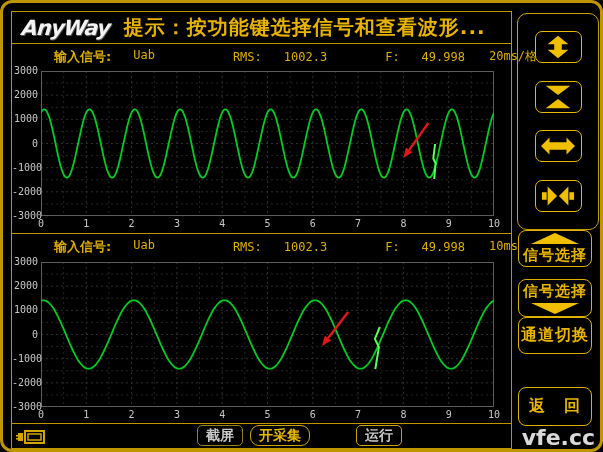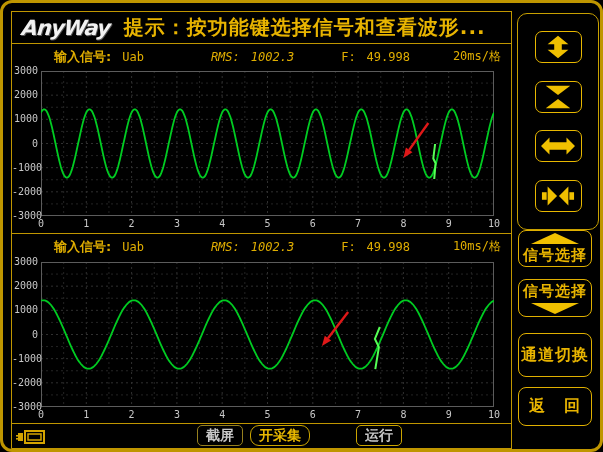--- a/index.html
+++ b/index.html
@@ -12,23 +12,23 @@
   .title-bar{height:32px;border-bottom:1px solid #c09600;box-sizing:border-box;
              display:flex;align-items:center;padding-left:10px;}
   .logo{font-family:"DejaVu Sans",sans-serif;font-style:italic;font-weight:bold;
         font-size:21px;color:#f2f2f2;letter-spacing:-1px;
         text-shadow:1px 1px 0 #555, 0 0 2px #000;transform:skewX(-6deg);}
   .title-text{margin-left:14px;color:#e8b400;font-weight:bold;font-size:20px;letter-spacing:1px;}
   .panel{position:relative;height:190px;border-bottom:1px solid #c09600;box-sizing:border-box;}
   .panel-header{position:absolute;left:18px;right:10px;top:4px;height:17px;
                 display:flex;align-items:center;font-size:12px;color:#e0ae00;white-space:nowrap;}
   .ph-label{font-weight:bold;font-size:13px;}
-  .ph-val{font-family:"DejaVu Sans Mono",monospace;margin-left:11px;}
-  .ph-group{display:flex;align-items:center;padding-left:24px;}
-  .gap-l{margin-left:32px;font-style:italic;}
+  .ph-val{font-family:"DejaVu Sans Mono",monospace;margin-left:22px;}
+  .ph-group{display:flex;align-items:flex-start;padding-left:24px;}
+  .gap-l{margin-left:32px;}
   .gap-s{margin-left:12px;}
   .spacer{flex:1;}
   .timebase{font-family:"DejaVu Sans Mono",monospace;margin-left:24px;}
   .plot-area{position:absolute;left:29px;width:453px;height:145px;background:#000;}
   .panel .plot-area{top:27px;}
   .panel.p2 .plot-area{top:28px;}
   .plot-area svg{display:block;width:453px;height:145px;}
   .ytick{position:absolute;left:0;width:26px;text-align:right;font-size:10px;
          color:#c8c8c8;font-family:"DejaVu Sans Mono",monospace;}
   .xtick{position:absolute;width:18px;text-align:center;font-size:10px;
@@ -50,21 +50,21 @@
               border:1px solid #c8a000;border-radius:10px;
               display:flex;flex-direction:column;align-items:center;justify-content:space-evenly;}
   .zoom-btn{width:47px;height:32px;box-sizing:border-box;border:1px solid #e8b800;border-radius:7px;
             background:#000;display:flex;align-items:center;justify-content:center;cursor:pointer;}
   .side-btn{position:absolute;left:3px;width:74px;box-sizing:border-box;border:1px solid #e0b000;
             border-radius:8px;background:#000;color:#e8b400;font-weight:bold;font-size:15px;
             display:flex;flex-direction:column;align-items:center;justify-content:center;
             cursor:pointer;letter-spacing:1px;}
   .btn-sig-up{top:219px;height:37px;}
   .btn-sig-down{top:268px;height:38px;}
-  .btn-channel{top:322px;height:44px;font-size:16px;}
+  .btn-channel{top:306px;height:37px;font-size:16px;}
   .btn-return{top:376px;height:39px;flex-direction:row;justify-content:space-between;
               padding:0 10px;font-size:16px;}
   .tri-up{width:0;height:0;border-left:24px solid transparent;border-right:24px solid transparent;
           border-bottom:11px solid #f0c000;margin-bottom:2px;}
   .tri-down{width:0;height:0;border-left:24px solid transparent;border-right:24px solid transparent;
             border-top:11px solid #f0c000;margin-top:2px;}
   .watermark{position:absolute;right:5px;bottom:-1px;font-size:22px;font-weight:bold;
              color:rgba(235,235,235,0.92);font-family:"DejaVu Sans",sans-serif;z-index:5;}
 </style>
 </head>
@@ -283,13 +283,14 @@
       <span>信号选择</span>
       <span class="tri-down"></span>
     </div>
     <div class="side-btn btn-channel">通道切换</div>
     <div class="side-btn btn-return">
       <span>返</span>
       <span>回</span>
     </div>
   </div>
 
+  <div class="watermark">vfe.cc</div>
 </div>
 
 </body></html>

